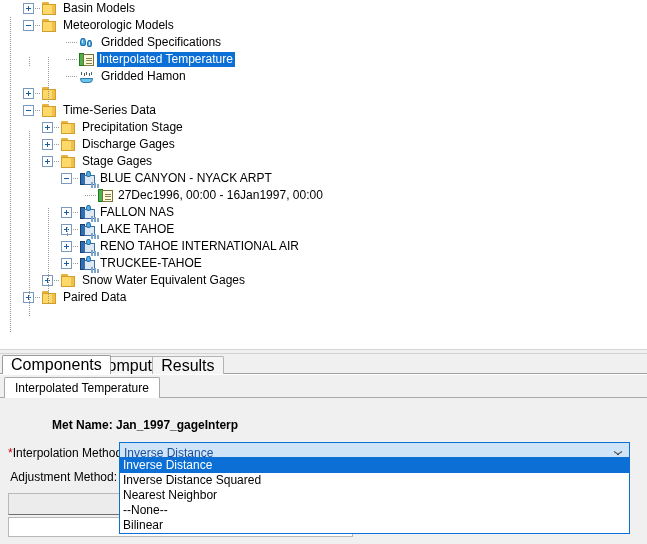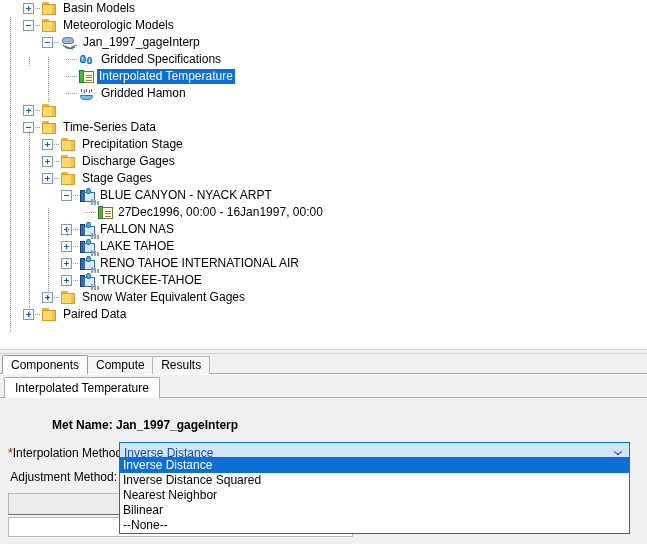--- a/index.html
+++ b/index.html
@@ -211,21 +211,21 @@
     position: absolute; left: 0; top: 354px;
     width: 647px; height: 20px;
     background: #f0f0f0;
     border-bottom: 1px solid #a0a0a0;
   }
   .otab {
     position: absolute;
     top: 2px; height: 18px;
     line-height: 17px;
     padding: 0 8px;
-    font-size: 12px;
+    font-size: 16px;
     background: #f5f5f5;
     border: 1px solid #b4b4b4;
     border-bottom: none;
     border-radius: 2px 2px 0 0;
     color: #000;
   }
   .otab.active {
     background: #ffffff;
     top: 1px; height: 19px;
     line-height: 18px;
@@ -376,33 +376,20 @@
         </div>
         <div class="tree-row">
           <span class="tw-indent" style="width: 23px;"></span>
           <span class="expander"></span>
           <span class="dots"></span>
           <span class="icon ic-folder">
             <span class="tab"></span>
             <span class="body"></span>
           </span>
           <span class="node-label">Meteorologic Models</span>
-        </div>
-        <div class="tree-row">
-          <span class="tw-indent" style="width: 42px;"></span>
-          <span class="expander"></span>
-          <span class="dots"></span>
-          <span class="icon ic-met">
-            <span class="cloud"></span>
-            <span class="ray" style="left:2px;top:9px;width:7px;transform:rotate(20deg);"></span>
-            <span class="ray" style="left:4px;top:11px;width:8px;transform:rotate(10deg);"></span>
-            <span class="ray" style="left:7px;top:12px;width:7px;transform:rotate(-8deg);"></span>
-            <span class="ray" style="left:10px;top:11px;width:6px;transform:rotate(-25deg);"></span>
-          </span>
-          <span class="node-label">Jan_1997_gageInterp</span>
         </div>
         <div class="tree-row">
           <span class="tw-indent" style="width: 61px;"></span>
           <span class="dots long"></span>
           <span class="icon ic-precip">
             <span class="drop" style="left:1px;top:2px;"></span>
             <span class="drop" style="left:8px;top:4px;width:5px;height:7px;"></span>
           </span>
           <span class="node-label">Gridded Specifications</span>
         </div>
@@ -635,17 +622,17 @@
       <div class="combo-disabled" style="left:0;top:86px;width:345px;height:22px;"></div>
 
       <div class="input-plain" style="left:0;top:110px;width:345px;height:20px;"></div>
     </div>
   </div>
 
   <div id="dropdown-popup">
       <div class="dd-item sel">Inverse Distance</div>
       <div class="dd-item">Inverse Distance Squared</div>
       <div class="dd-item">Nearest Neighbor</div>
+      <div class="dd-item">--None--</div>
       <div class="dd-item">Bilinear</div>
-      <div class="dd-item">--None--</div>
     </div>
 
 </div>
 
 </body></html>

